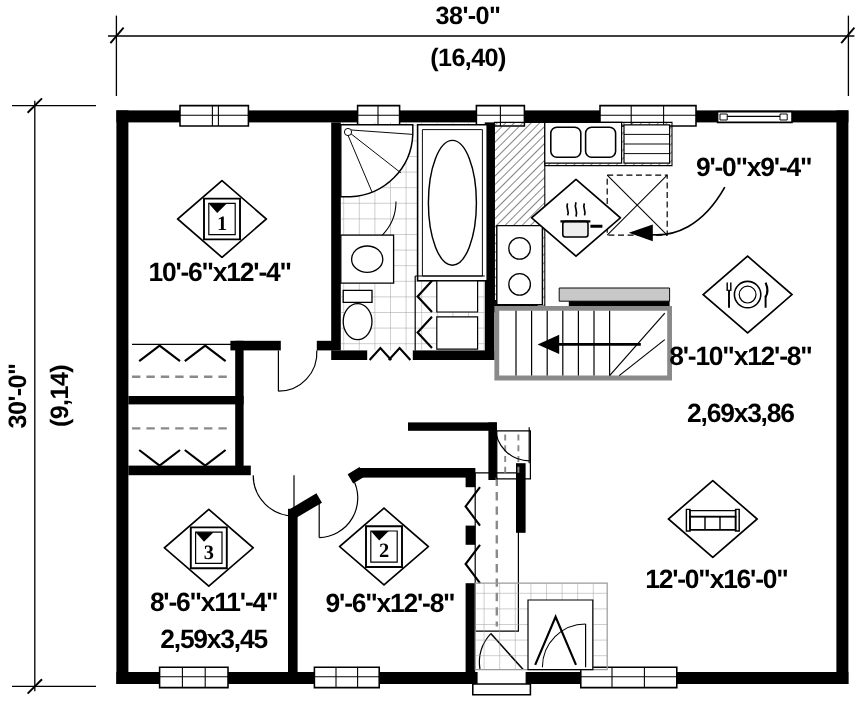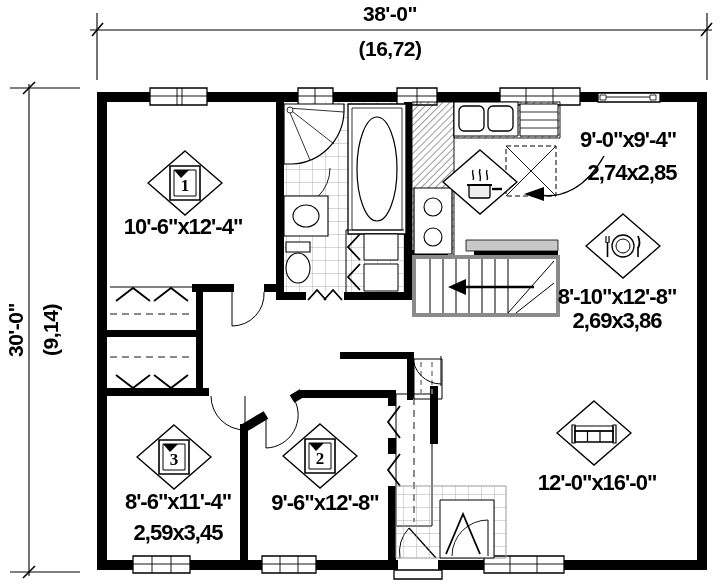--- a/index.html
+++ b/index.html
@@ -337,31 +337,30 @@
     <rect x="19" y="26" width="38" height="5" fill="none" stroke="#000" stroke-width="1.2"></rect>
     <rect x="19" y="31" width="38" height="11" fill="none" stroke="#000" stroke-width="1.4"></rect>
     <line x1="31.5" y1="31" x2="31.5" y2="42" stroke="#000" stroke-width="1.2"></line>
     <line x1="44" y1="31" x2="44" y2="42" stroke="#000" stroke-width="1.2"></line>
     <rect x="16" y="25" width="3" height="18" fill="none" stroke="#000" stroke-width="1.2"></rect>
     <rect x="57" y="25" width="3" height="18" fill="none" stroke="#000" stroke-width="1.2"></rect>
   </svg>
 </div>
 
 <div class="lbl dim" style="left:390px;top:14px">38'-0"</div>
-<div class="lbl dim" style="left:390px;top:49px">(16,72)</div>
+<div class="lbl dim" style="left:390px;top:49px">(16,40)</div>
 <div class="vdim" style="left:16px;top:330px">30'-0"</div>
 <div class="vdim" style="left:51px;top:330px">(9,14)</div>
 
 <div class="lbl room-ft" style="left:183px;top:227px">10'-6"x12'-4"</div>
 
 <div class="lbl room-ft" style="left:628px;top:140px">9'-0"x9'-4"</div>
-<div class="lbl room-m" style="left:632px;top:173px">2,74x2,85</div>
 
 <div class="lbl room-ft" style="left:617px;top:297px">8'-10"x12'-8"</div>
-<div class="lbl room-m" style="left:617px;top:321px">2,69x3,86</div>
+<div class="lbl room-m" style="left:617px;top:345px">2,69x3,86</div>
 
 <div class="lbl room-ft" style="left:178px;top:502px">8'-6"x11'-4"</div>
 <div class="lbl room-m" style="left:178px;top:533px">2,59x3,45</div>
 
 <div class="lbl room-ft" style="left:325px;top:503px">9'-6"x12'-8"</div>
 
 <div class="lbl room-ft" style="left:597px;top:483px">12'-0"x16'-0"</div>
 
 </div>
 

